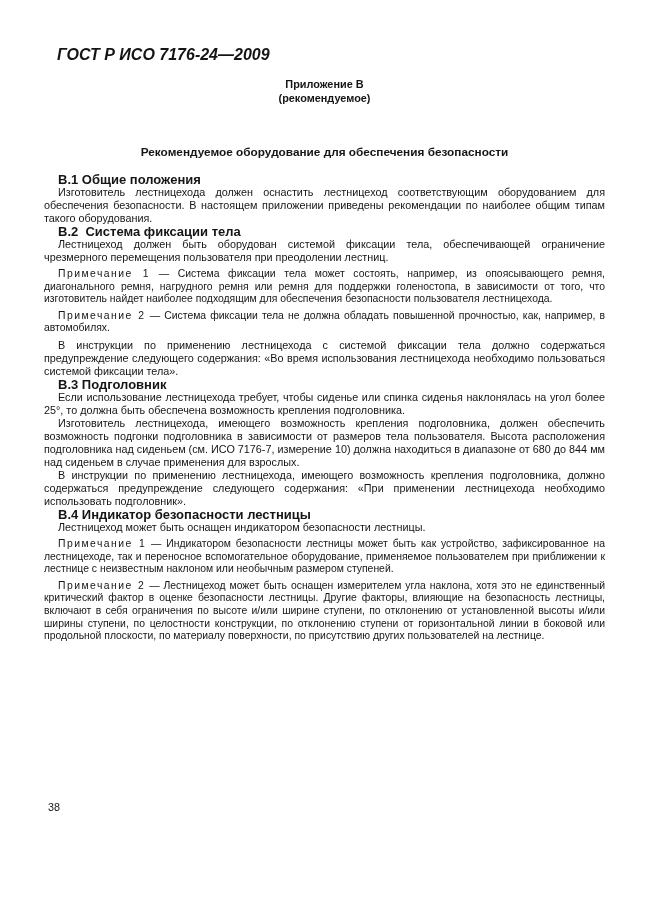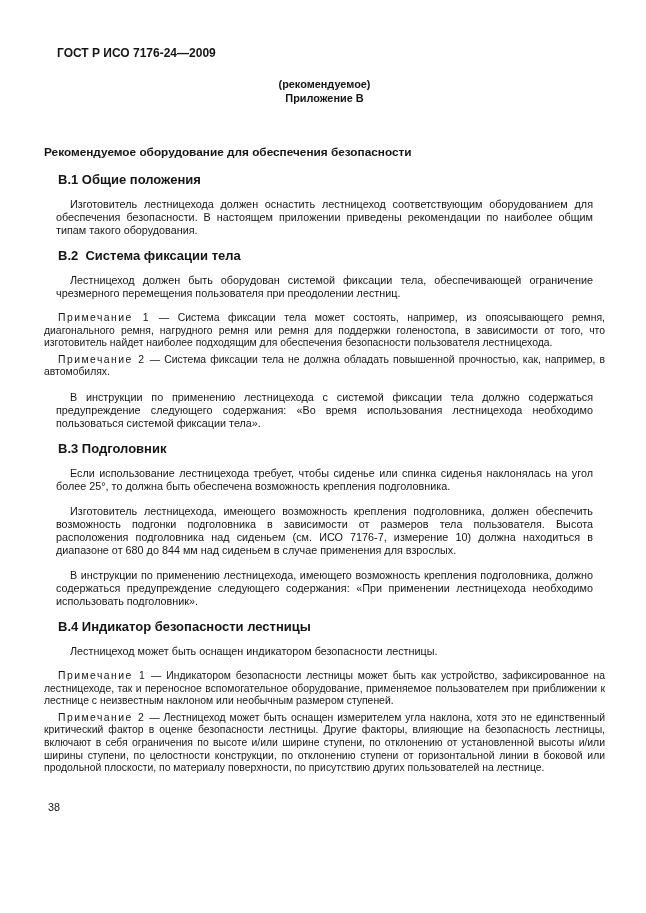--- a/index.html
+++ b/index.html
@@ -13,52 +13,54 @@
     height: 913px;
     background: #ffffff;
     color: #151515;
     font-family: "Liberation Sans", sans-serif;
     overflow: hidden;
   }
   .doc-header {
     position: absolute;
     left: 57px;
     top: 46px;
-    font-size: 12px;
+    font-size: 16px;
     font-weight: bold;
     white-space: nowrap;
+    font-style: italic;
   }
   .content {
     position: absolute;
     left: 44px;
     top: 77px;
     width: 561px;
   }
   .annex {
     text-align: center;
     font-weight: bold;
     font-size: 10.9px;
     line-height: 14px;
   }
   .doc-title {
+    text-align: center;
     font-weight: bold;
     font-size: 11.8px;
     line-height: 14px;
     margin-top: 40px;
     margin-bottom: 14px;
   }
   .sec-heading {
     margin: 0;
     font-size: 13px;
     line-height: 13px;
     font-weight: bold;
     text-indent: 14px;
   }
   .para {
-    margin: 12px;
+    margin: 0;
     font-size: 10.8px;
     line-height: 13px;
     text-indent: 14px;
     text-align: justify;
   }
   .note {
     margin: 4px 0;
     font-size: 10.4px;
     line-height: 12.6px;
     text-indent: 14px;
@@ -76,22 +78,22 @@
 </head>
 <body>
 
 <div class="page">
 
   <div class="doc-header">ГОСТ Р ИСО 7176-24—2009</div>
 
   <div class="content">
 
     <div class="annex">
+      <div>Приложение В</div>
       <div>(рекомендуемое)</div>
-      <div>Приложение В</div>
     </div>
 
     <div class="doc-title">Рекомендуемое оборудование для обеспечения безопасности</div>
 
     <div class="section">
       <p class="sec-heading">В.1 Общие положения</p>
       <p class="para">Изготовитель лестницехода должен оснастить лестницеход соответствующим оборудованием для обеспечения безопасности. В настоящем приложении приведены рекомендации по наиболее общим типам такого оборудования.</p>
     </div>
 
     <div class="section">

